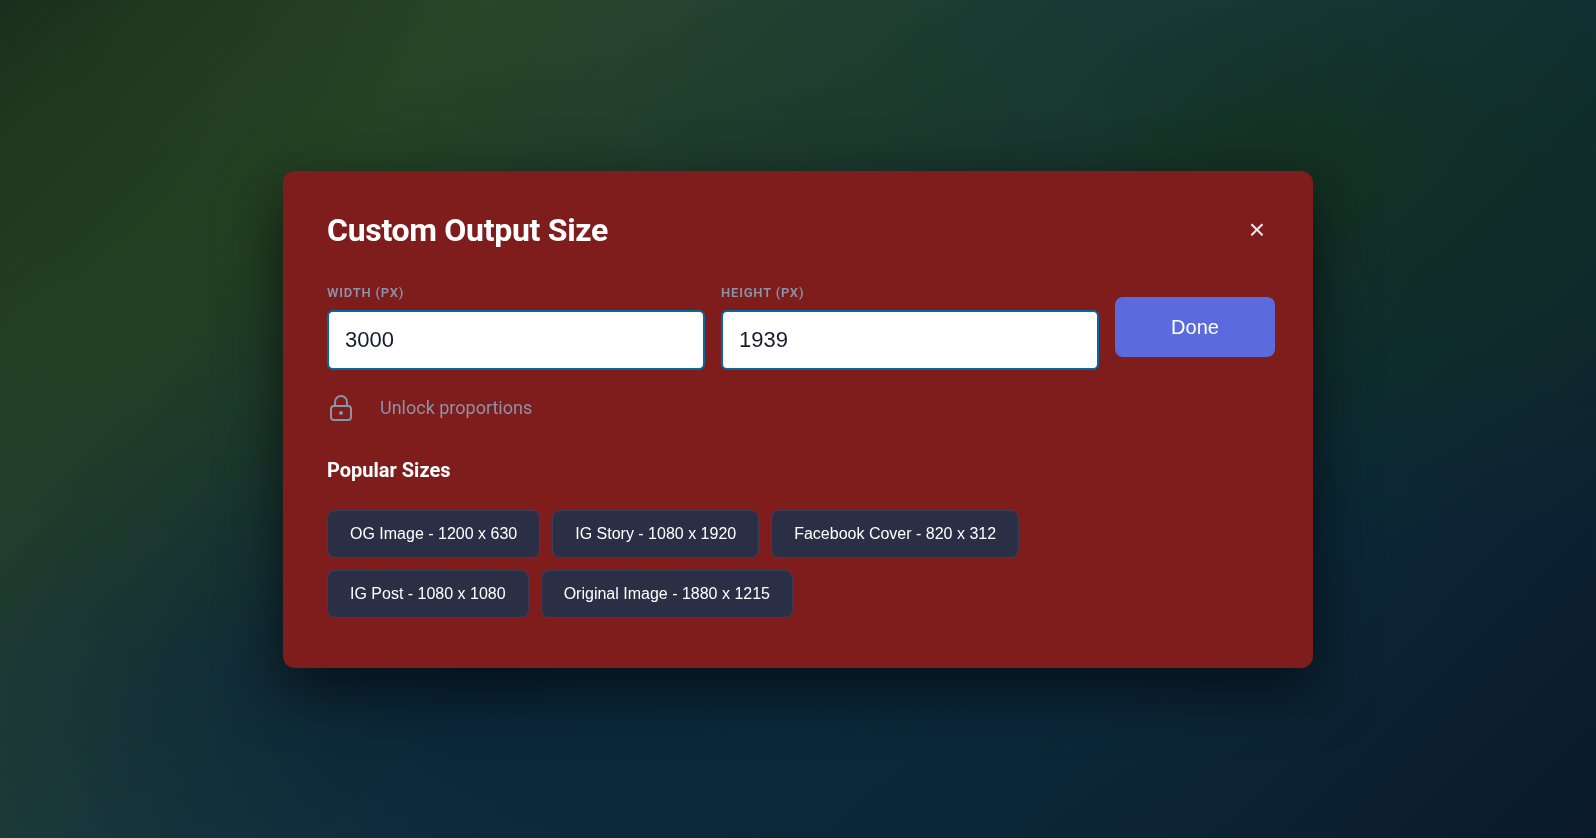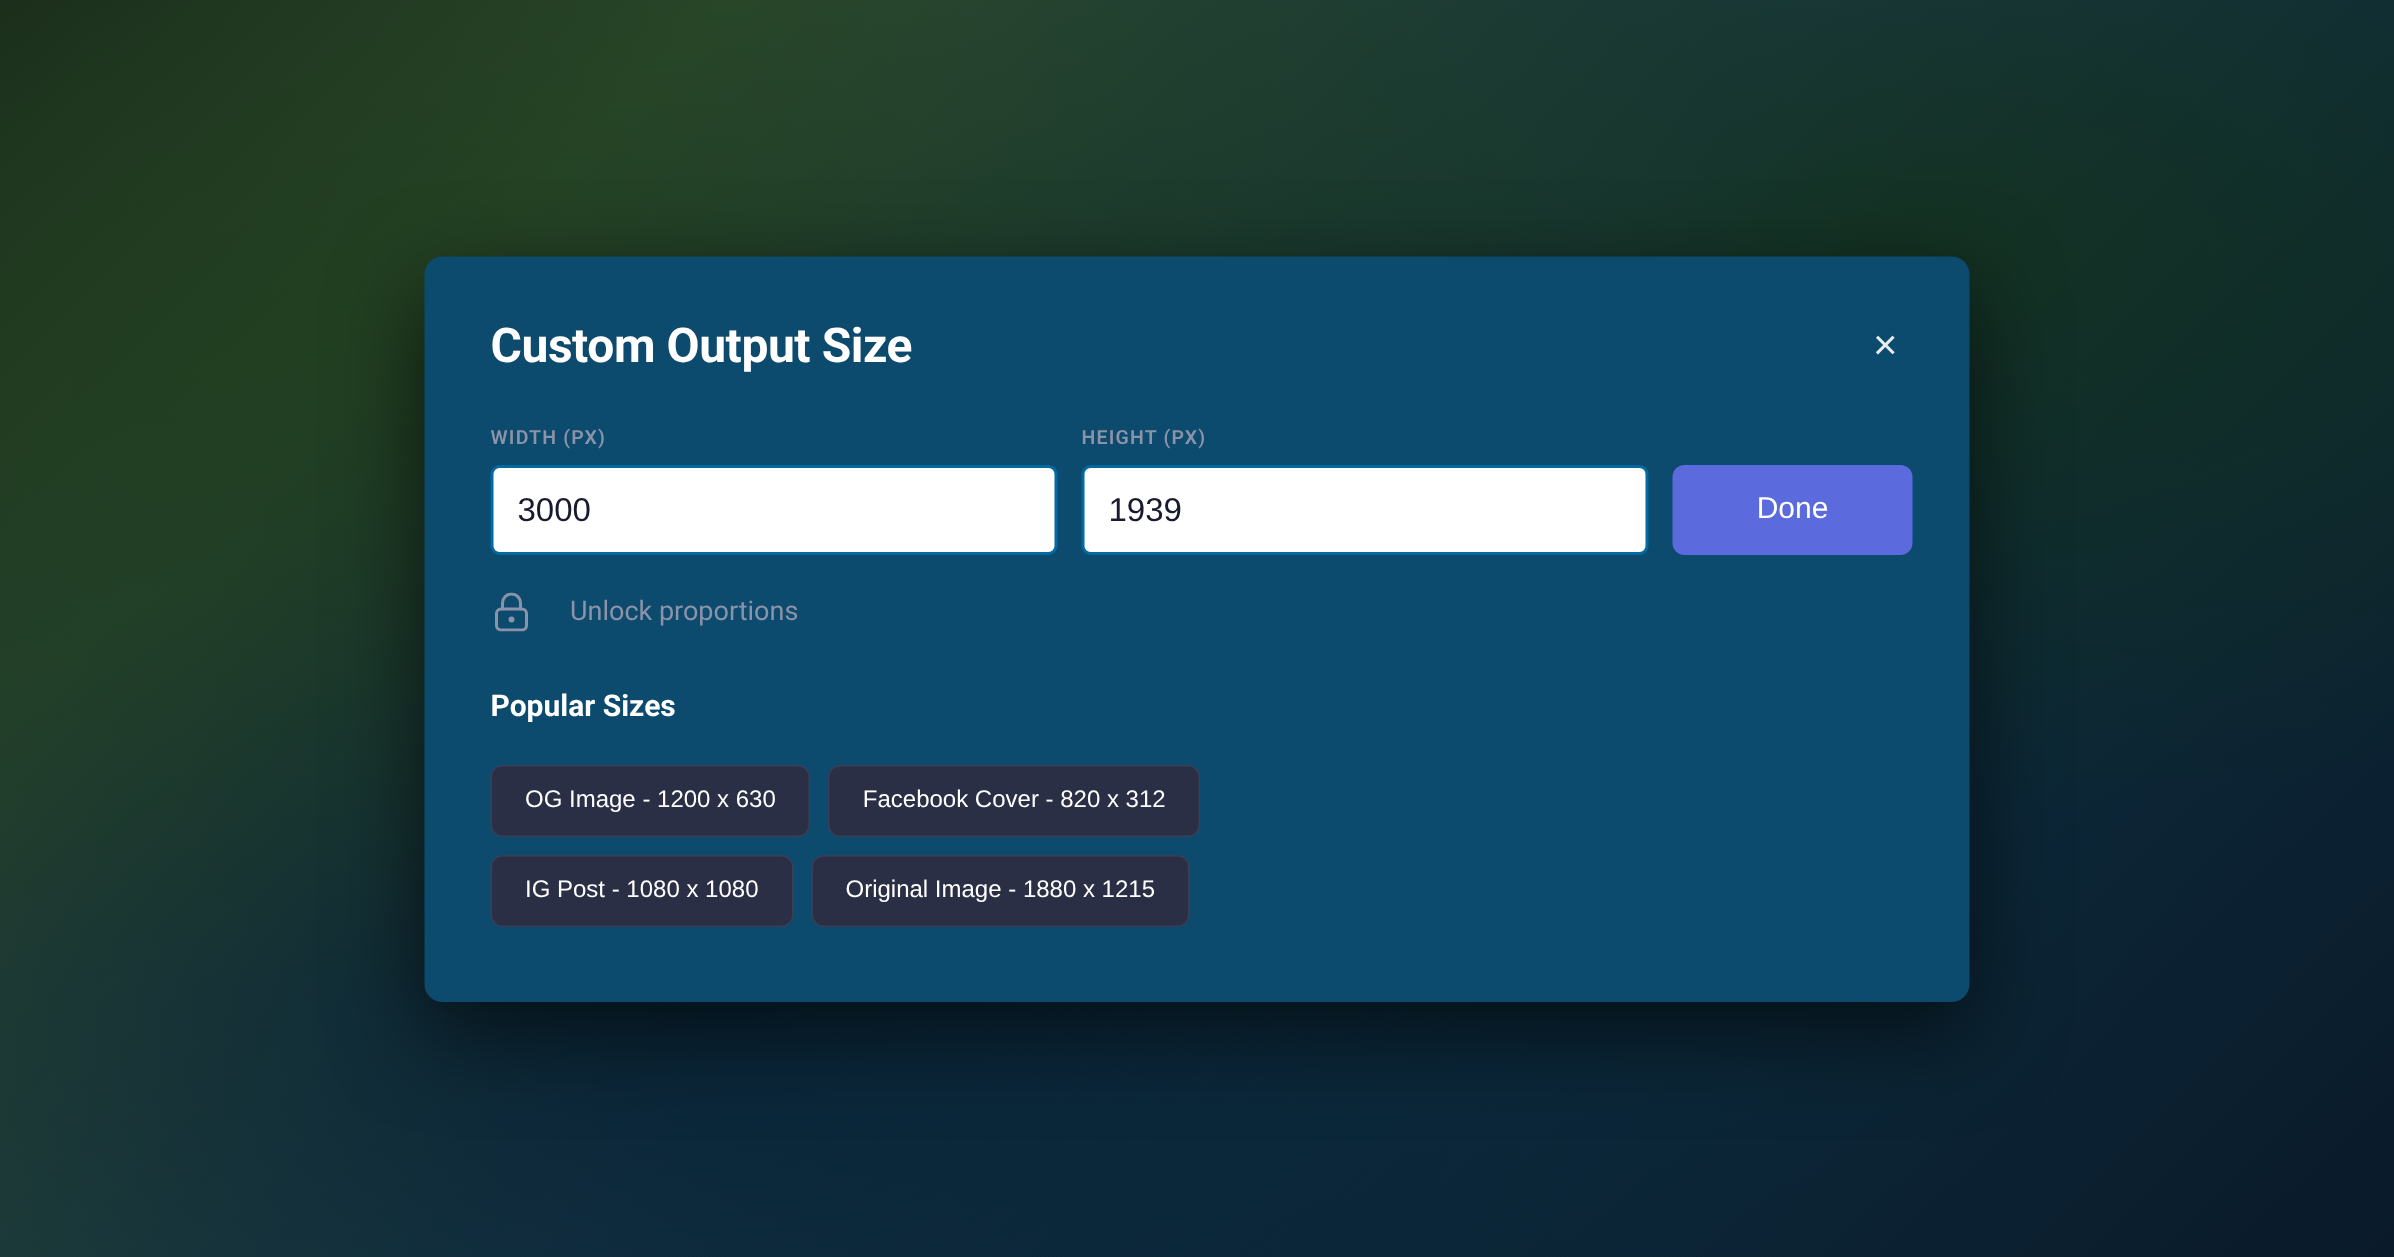--- a/index.html
+++ b/index.html
@@ -42,21 +42,21 @@
 
     .modal-overlay {
       position: absolute;
       inset: 0;
       display: flex;
       align-items: center;
       justify-content: center;
     }
 
     .modal {
-      background: #0c4a6e;
+      background: #7f1d1d;
       border-radius: 12px;
       padding: 40px 44px 50px 44px;
       width: 1030px;
       position: relative;
       box-shadow: 0 20px 60px rgba(0,0,0,0.6);
     }
 
     .modal-header {
       display: flex;
       align-items: center;
@@ -78,21 +78,21 @@
       color: #ffffff;
       font-size: 28px;
       line-height: 1;
       padding: 4px;
       opacity: 0.9;
     }
 
     .inputs-row {
       display: flex;
       gap: 16px;
-      align-items: flex-end;
+      align-items: center;
       margin-bottom: 24px;
     }
 
     .input-group {
       display: flex;
       flex-direction: column;
       gap: 10px;
     }
 
     .input-label {
@@ -220,20 +220,21 @@
       </div>
       <span class="unlock-label">Unlock proportions</span>
     </div>
 
     <h2 class="popular-sizes-title">Popular Sizes</h2>
 
     <div class="size-buttons-grid">
 
       <div class="size-buttons-row">
         <button class="size-preset-button">OG Image - 1200 x 630</button>
+        <button class="size-preset-button">IG Story - 1080 x 1920</button>
         <button class="size-preset-button">Facebook Cover - 820 x 312</button>
       </div>
 
       <div class="size-buttons-row">
         <button class="size-preset-button">IG Post - 1080 x 1080</button>
         <button class="size-preset-button">Original Image - 1880 x 1215</button>
       </div>
     </div>
 
   </div>

